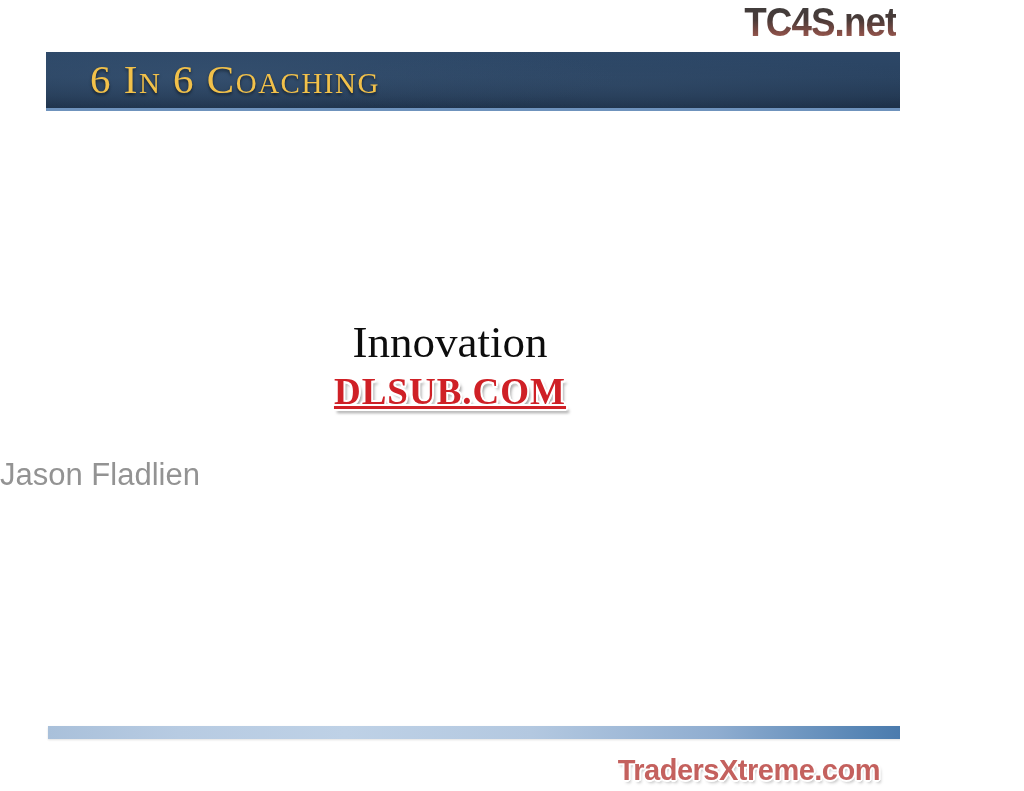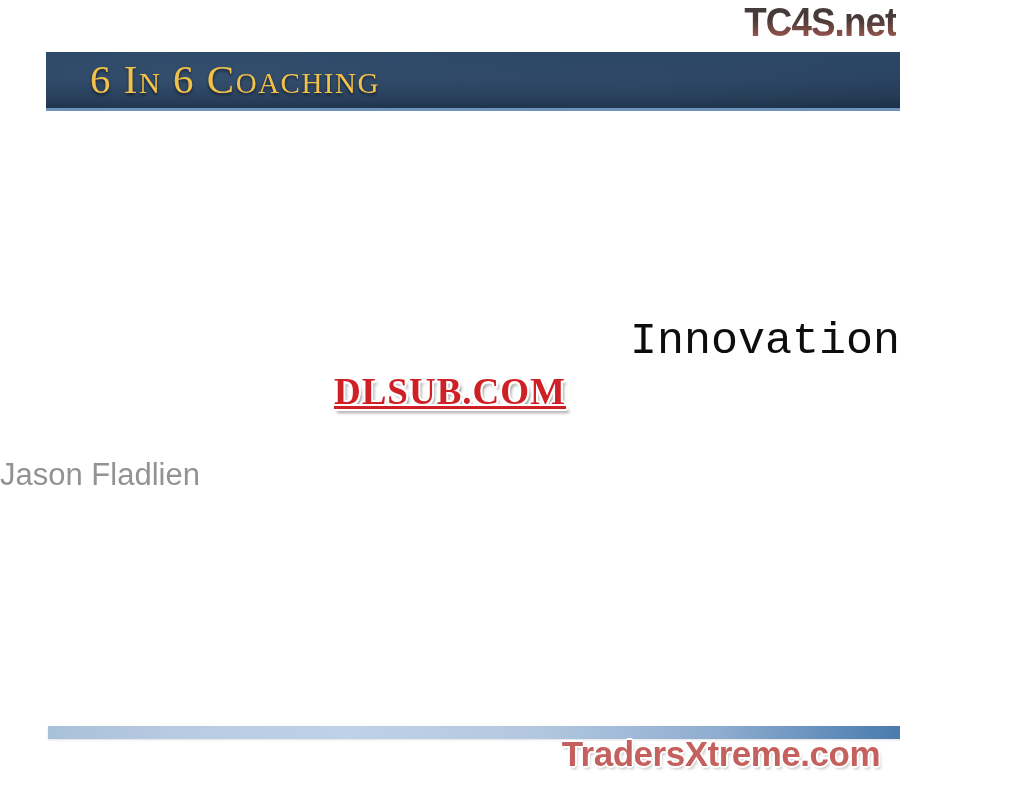--- a/index.html
+++ b/index.html
@@ -74,22 +74,22 @@
     white-space: nowrap;
     margin-left: 28px;
   }
 
   
   #slide-title {
     position: absolute;
     left: 0;
     right: 0;
     top: 316px;
-    text-align: right;
-    font-family: Liberation Mono, monospace;
+    text-align: center;
+    font-family: Liberation Serif, serif;
     font-size: 45px;
     line-height: 52px;
     color: #0d0d0d;
     font-weight: normal;
     letter-spacing: 0px;
   }
   #slide-subtitle {
     position: absolute;
     left: 0;
     right: 0;
@@ -143,24 +143,24 @@
         #8fadd0 72%,
         #5584b4 88%,
         #35679f 100%);
     box-shadow: 0 1px 2px rgba(0,0,0,0.12);
   }
 
   
   #traders-watermark {
     position: absolute;
     right: 20px;
-    bottom: 20px;
+    bottom: 4px;
     font-family: "Liberation Sans", sans-serif;
     font-weight: bold;
-    font-size: 35px;
+    font-size: 29px;
     line-height: 34px;
     letter-spacing: -0.5px;
     color: #c4615e;
     white-space: nowrap;
     text-shadow:
       -1.4px -1.4px 0 #ffffff,
        1.4px -1.4px 0 #ffffff,
       -1.4px  1.4px 0 #ffffff,
        1.4px  1.4px 0 #ffffff,
       -2px 0 0 #ffffff,

